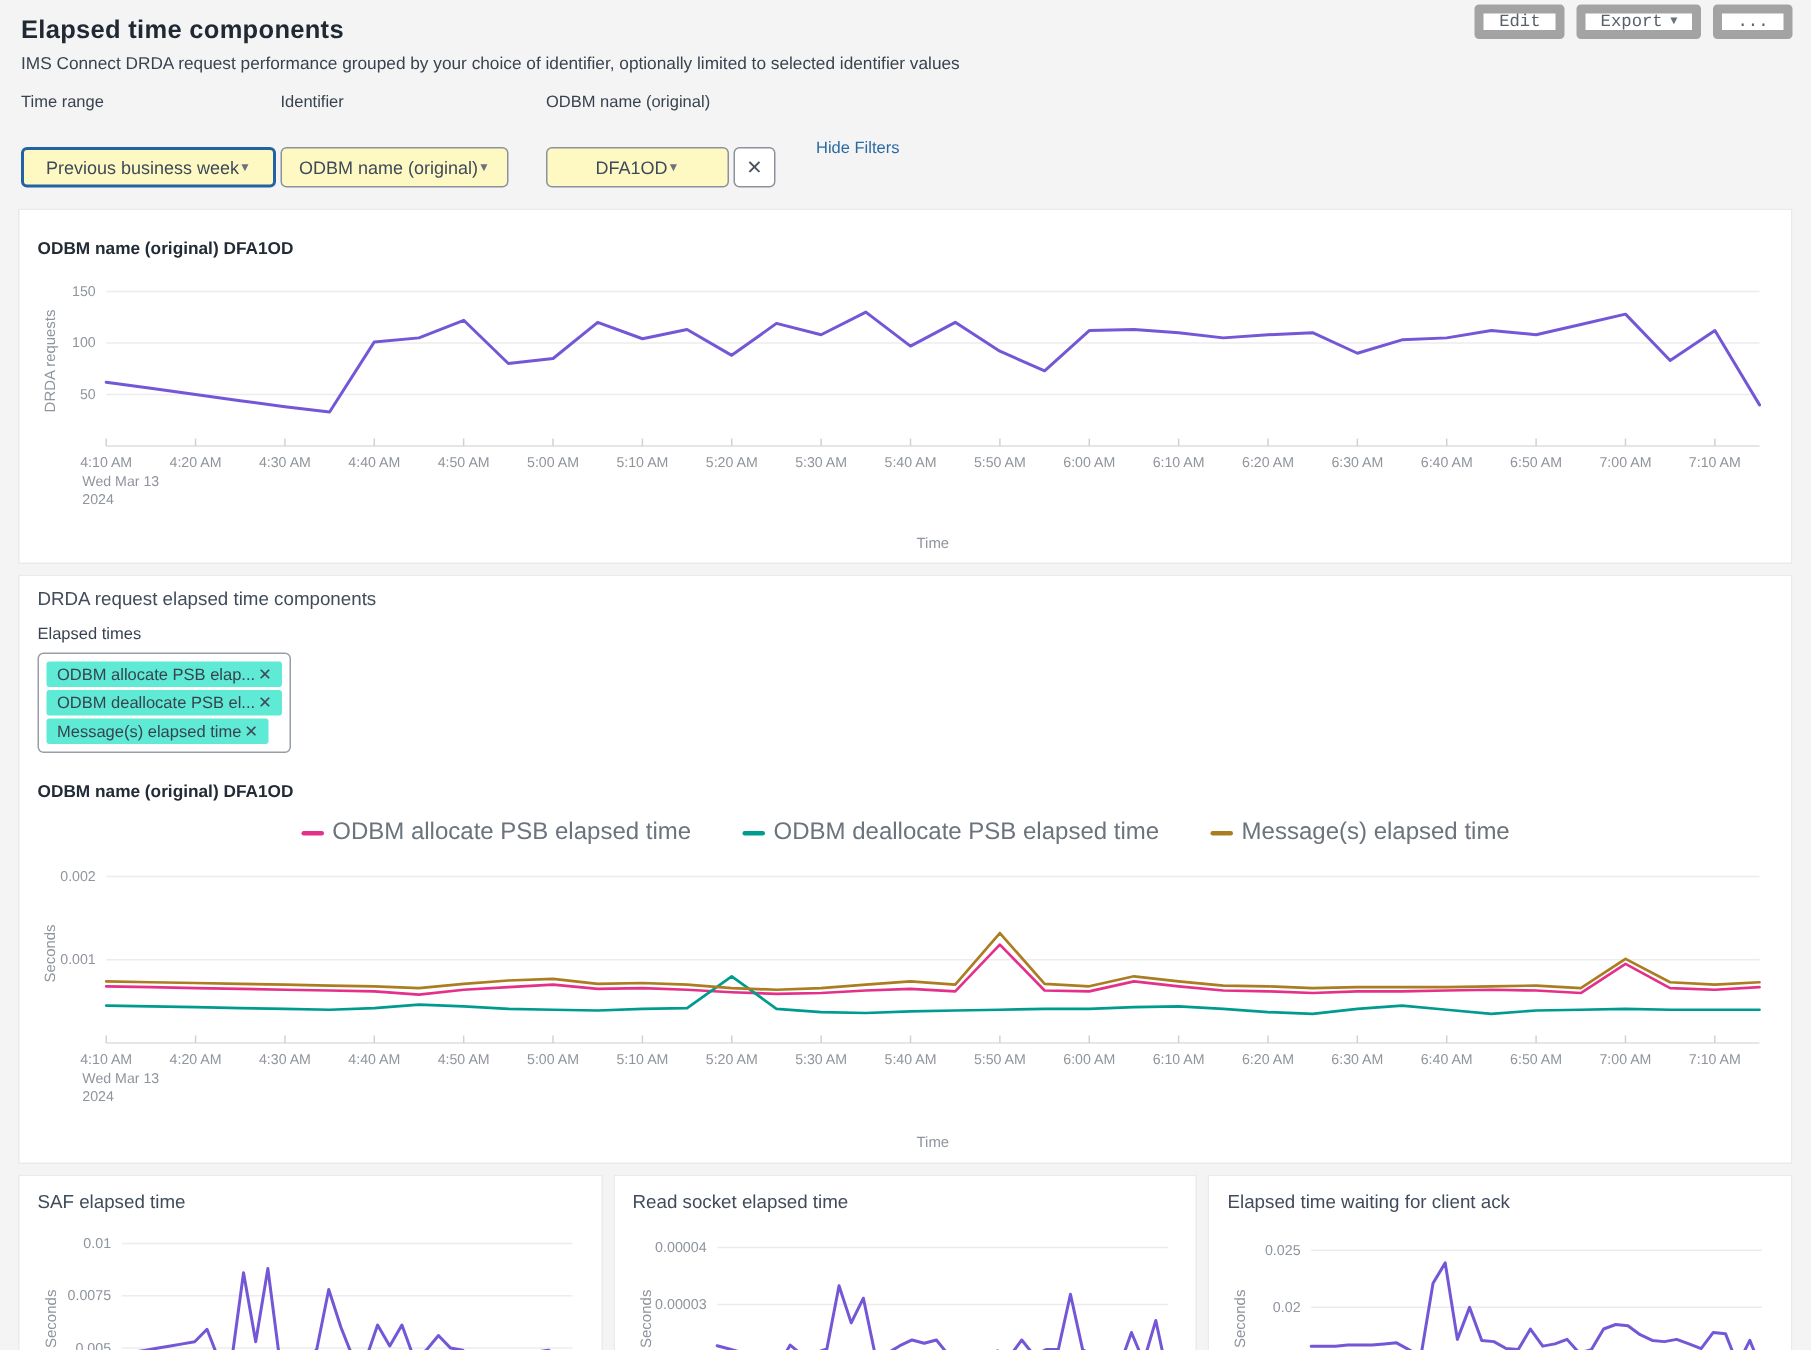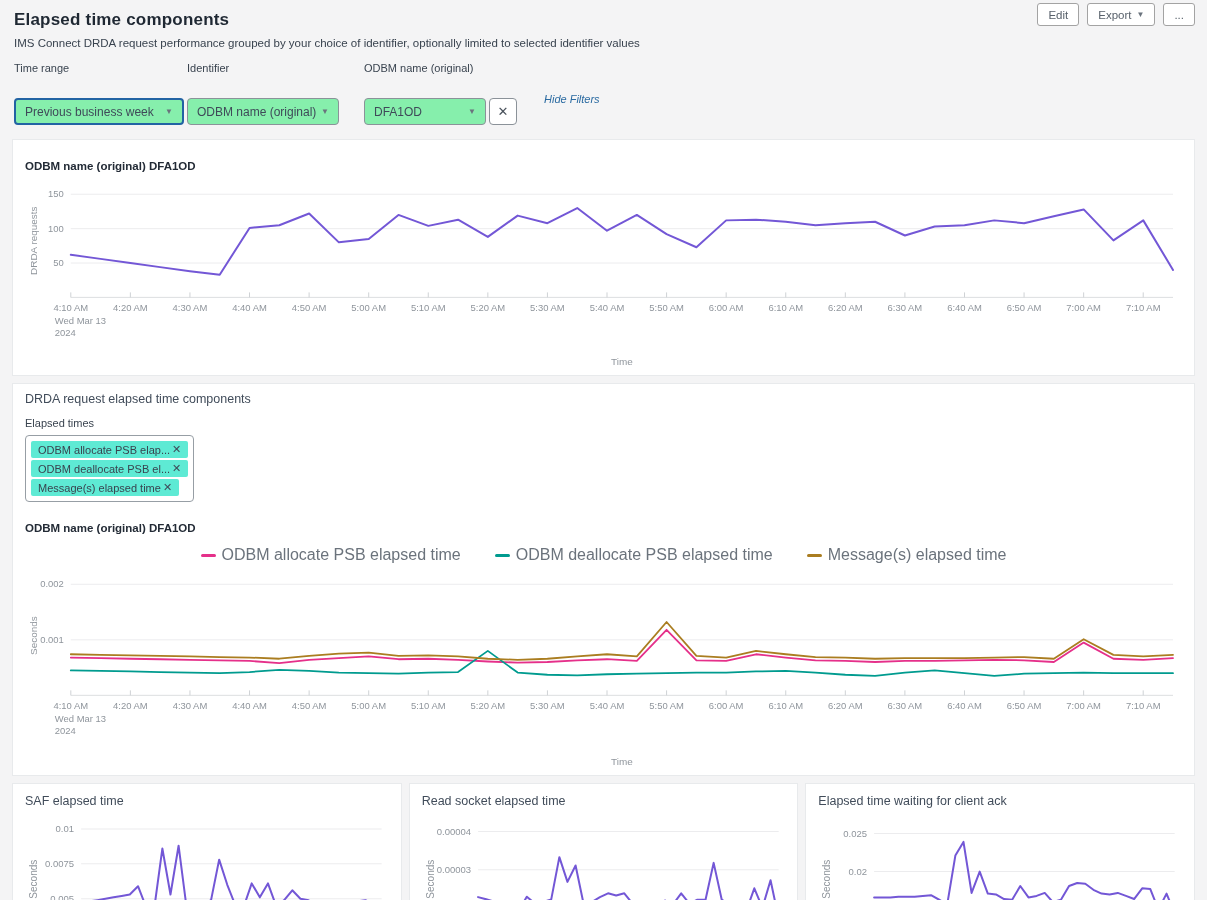--- a/index.html
+++ b/index.html
@@ -2,29 +2,29 @@
 <html><head>
 <meta charset="utf-8">
 <style>
   * { margin:0; padding:0; box-sizing:border-box; }
   html,body { width:1207px; height:900px; overflow:hidden; background:#f4f4f5;
               font-family:"Liberation Sans","DejaVu Sans",sans-serif; color:#3e4753; }
   .header { position:relative; padding:10px 18px 0 14px; }
   .page-title { font-size:17px; font-weight:bold; color:#1f2833; letter-spacing:.2px; }
   .page-subtitle { font-size:11.5px; color:#39434f; margin-top:7px; }
   .actions { position:absolute; top:3px; right:12px; display:flex; gap:8px; }
-  .btn { background:#fff; border:1px solid #a3a3a3; border-radius:3px; color:#58616b;
+  .btn { background:#fff; border:6px solid #a3a3a3; border-radius:3px; color:#58616b;
          font-size:11.5px; padding:4px 10px; height:23px; display:flex; align-items:center; gap:5px; cursor:pointer;
-         font-family:Liberation Sans, sans-serif; }
+         font-family:Liberation Mono, monospace; }
   .caret { font-size:8px; color:#6a737d; }
   .filters { display:flex; margin-top:13px; align-items:flex-start; }
   .fgroup { display:flex; flex-direction:column; }
   .flabel { font-size:11px; color:#39434f; margin-bottom:24px; }
-  .selectbox { background:#86efac; border:1px solid #8b9299; border-radius:4px; height:27px;
-               display:flex; align-items:center; justify-content:space-between;
+  .selectbox { background:#fef9c3; border:1px solid #8b9299; border-radius:4px; height:27px;
+               display:flex; align-items:center; justify-content:center;
                font-size:12px; color:#3f4a59; padding:0 9px; cursor:pointer; }
   .selectbox.focused { border:2px solid #2263a3; }
   .clear-btn { background:#fff; border:1px solid #8b9299; border-radius:4px; height:27px; width:28px;
                margin-left:3px; display:flex; align-items:center; justify-content:center;
                color:#4a525c; font-size:13px; cursor:pointer; }
   .link { font-size:11px; color:#2a6aa1; cursor:pointer; }
   .panel { background:#fff; border:1px solid #e8eaec; margin:0 12px; padding:8px 12px 6px 12px; }
   .panel-1 { margin-top:14px; }
   .panel-title { font-size:12.5px; color:#414c5a; }
   .panel-subtitle { font-size:11.5px; font-weight:bold; color:#232b36; }
@@ -83,21 +83,21 @@
       <div style="display:flex;">
         <div class="selectbox" style="width:122px;">
           <span>DFA1OD</span>
           <span class="caret">▼</span>
         </div>
         <div class="clear-btn">
             <span>✕</span>
           </div>
       </div>
     </div>
-    <div style="margin-left:27px; margin-top:27px;font-style:italic;">
+    <div style="margin-left:27px; margin-top:27px;">
       <span class="link">Hide Filters</span>
     </div>
   </div>
 </div>
 
 <div class="panel panel-1">
   <div class="panel-subtitle" style="margin-top:12px;">ODBM name (original) DFA1OD</div>
   <div class="chart" id="chart-rate">
       <svg viewBox="0 0 1163 192" width="100%" style="height: 191.009px;">
         <line x1="46" y1="85.45454545454545" x2="1154" y2="85.45454545454545" stroke="#ececee" stroke-width="1"></line>

